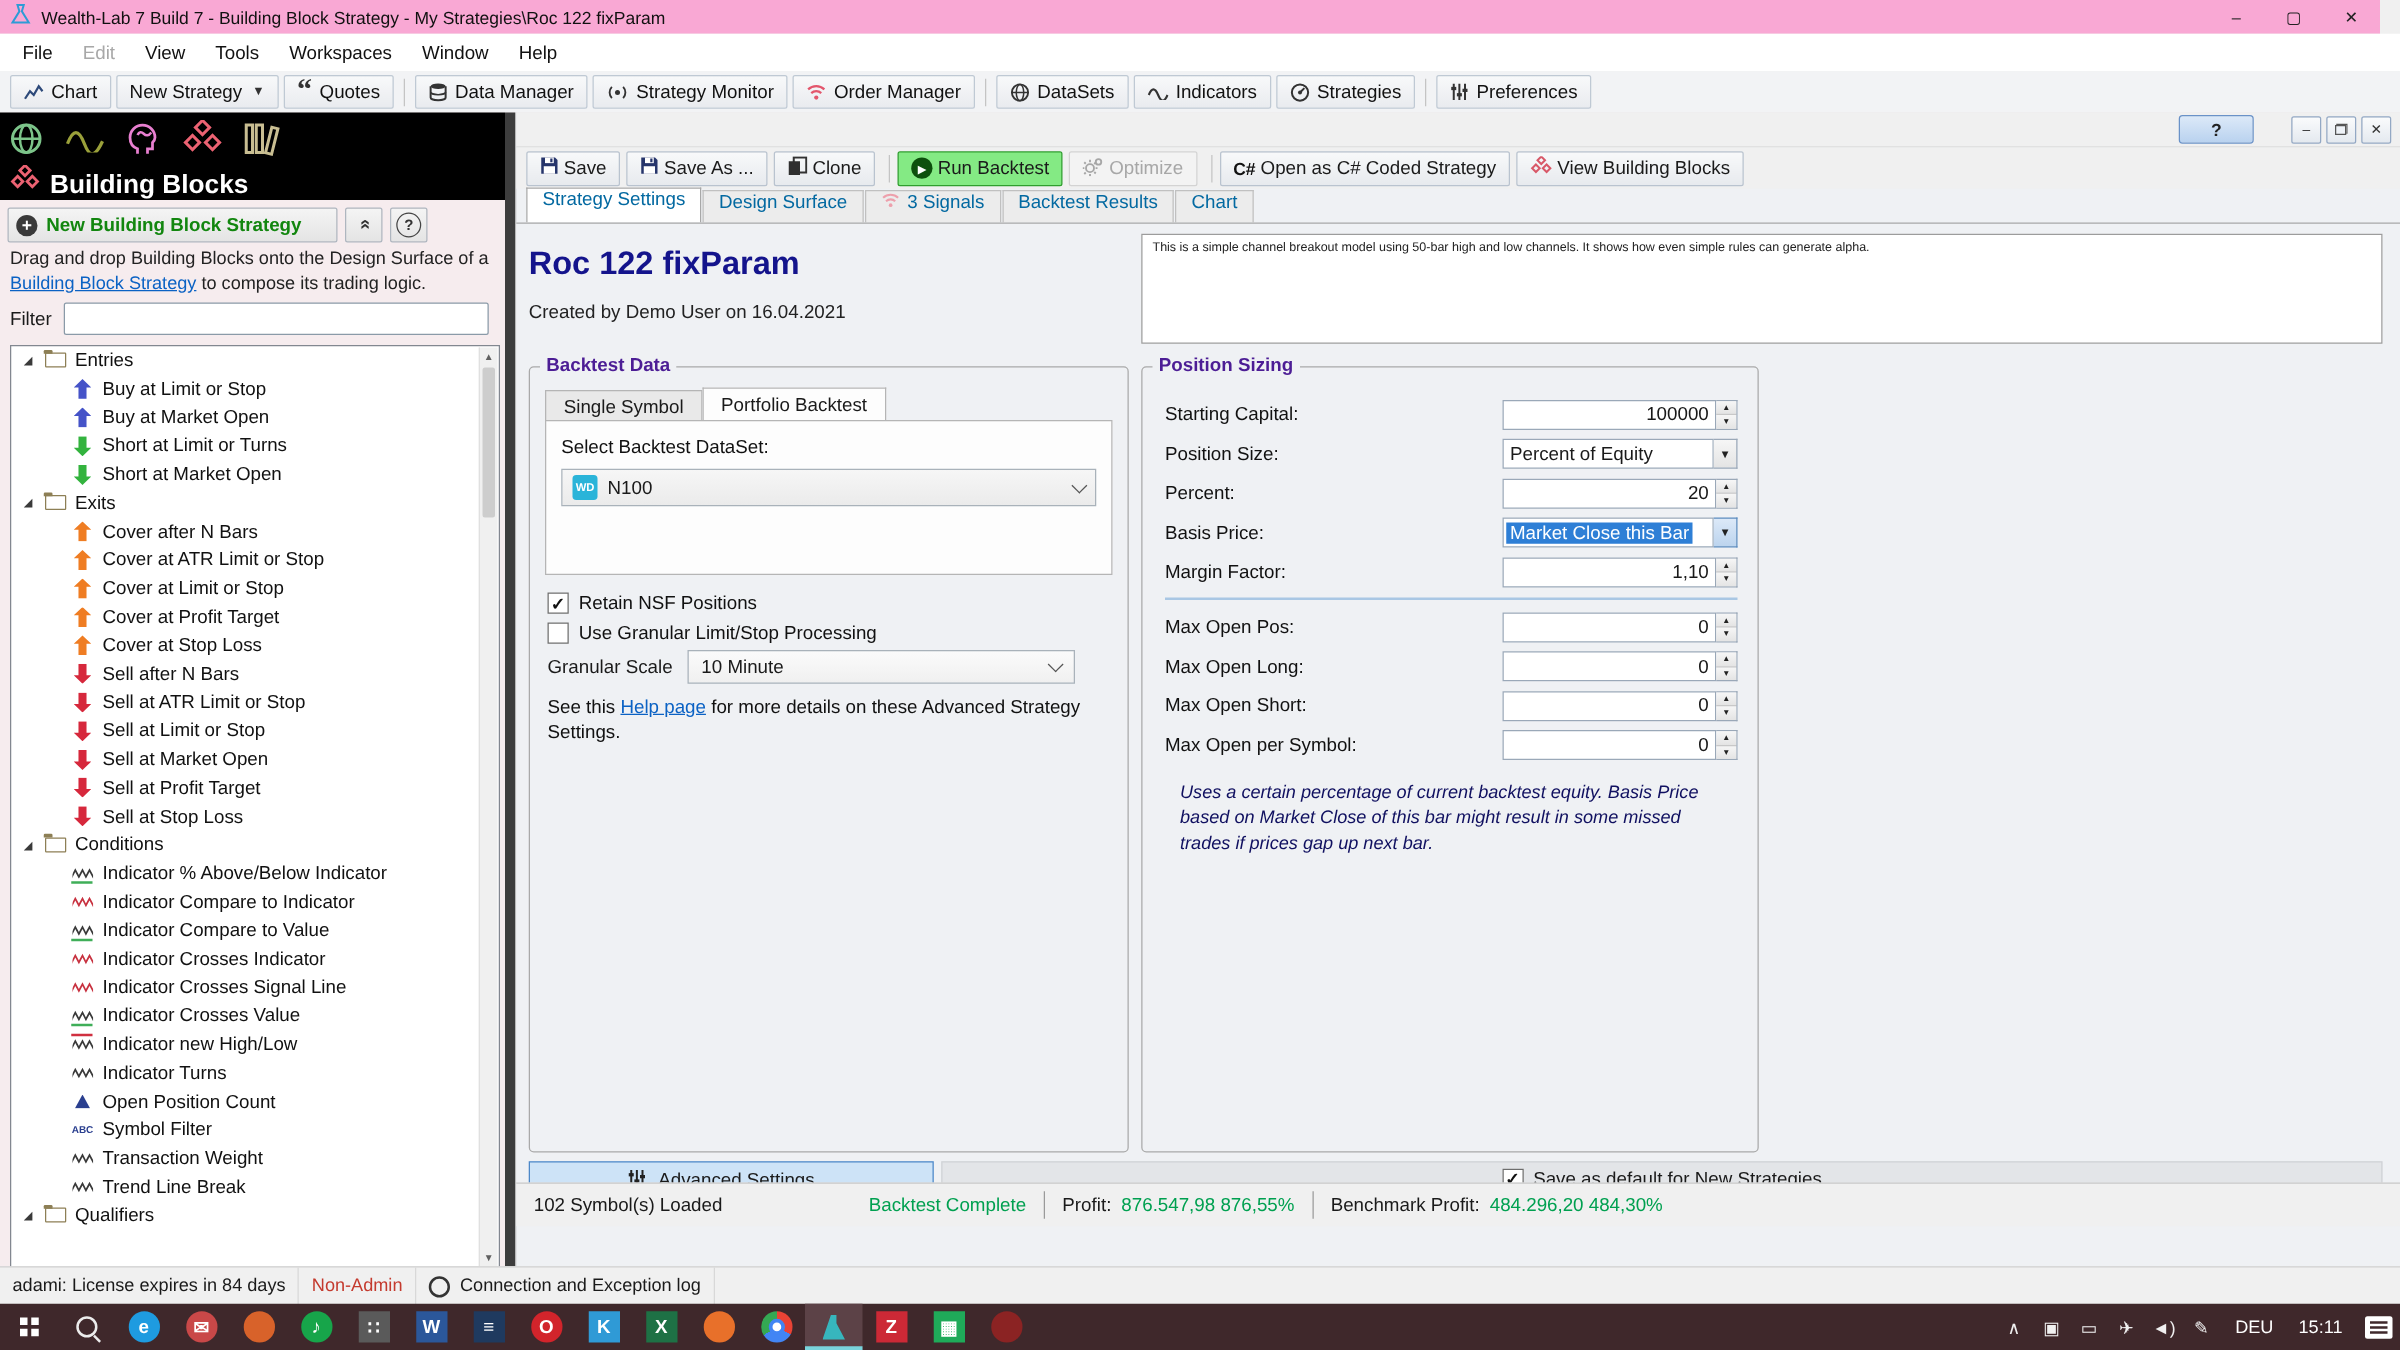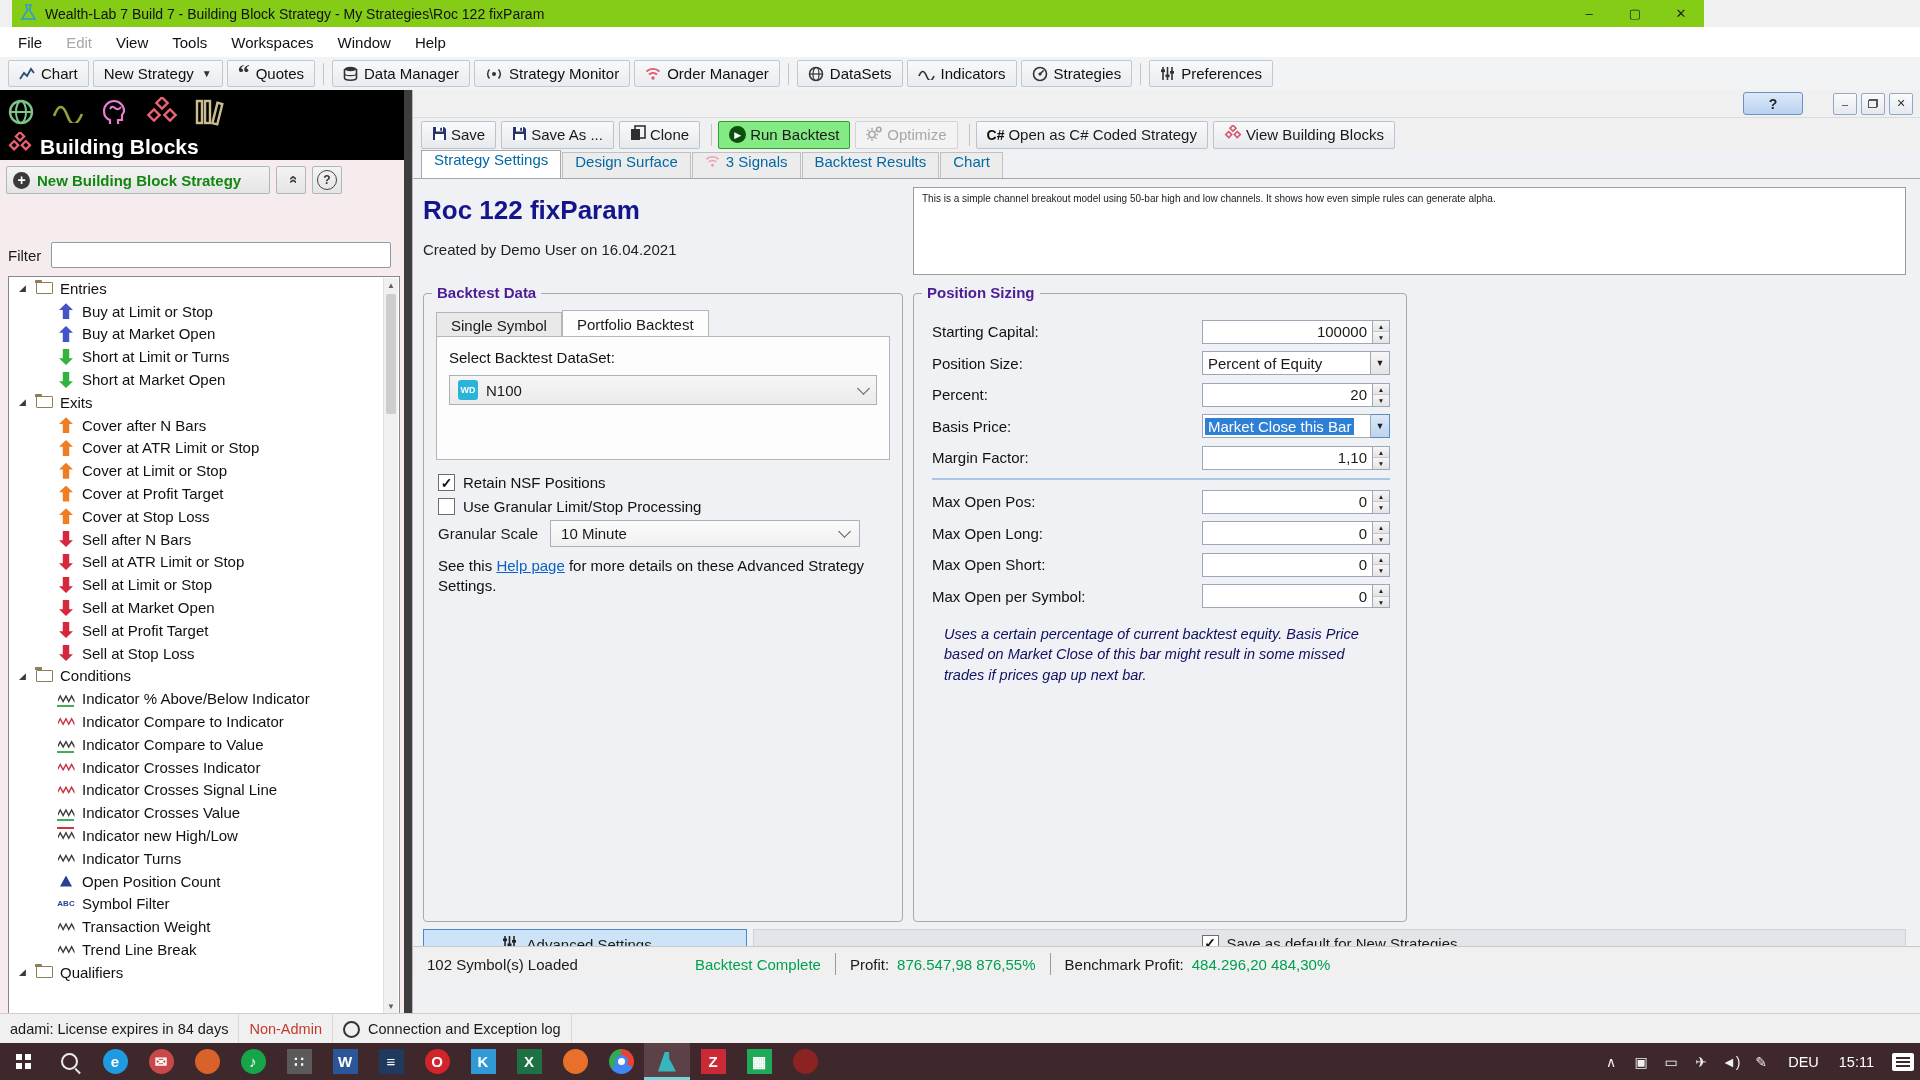--- a/index.html
+++ b/index.html
@@ -1,19 +1,19 @@
 <!DOCTYPE html>
 <html><head>
 <meta charset="utf-8">
 <style>
   html,body{margin:0;padding:0;background:#666;}
   #screen{position:relative;width:1920px;height:1080px;background:#f0f0f0;overflow:hidden;
     font-family:"Liberation Sans",sans-serif;color:#1a1a1a;font-size:15px;}
   
-  #titlebar{position:absolute;left:12px;top:0;width:1692px;height:27px;background:#84cc16;display:flex;align-items:center;border-bottom:1px solid #e8e8e8;}
+  #titlebar{position:absolute;left:0;top:0;width:1904px;height:27px;background:#f9a8d4;display:flex;align-items:center;border-bottom:1px solid #e8e8e8;}
   #titlebar .appico{margin:0 8px 0 8px;}
   #titlebar .ttext{font-size:14px;color:#111;}
   #titlebar .wbtns{margin-left:auto;display:flex;}
   #titlebar .wbtn{width:46px;height:27px;display:flex;align-items:center;justify-content:center;font-size:13px;color:#222;}
   
   #menubar{position:absolute;left:0;top:27px;width:1920px;height:30px;background:#fff;display:flex;align-items:center;padding-left:6px;border-bottom:1px solid #ececec;}
   .menu-item{padding:4px 12px;font-size:15px;color:#111;}
   .menu-item.disabled{color:#a8a8a8;}
   
   #apptoolbar{position:absolute;left:0;top:57px;width:1920px;height:33px;background:#f2f3f5;display:flex;align-items:center;padding-left:6px;border-bottom:1px solid #d8d8d8;}
@@ -336,20 +336,21 @@
         <span class="lbl">New Building Block Strategy</span>
       </span>
       <span class="sq-btn">
           <span class="chev-up2">»</span>
         </span>
       <span class="sq-btn">
           <span class="help-circ">?</span>
         </span>
     </div>
 
+    <div id="side-desc"><span>Drag and drop Building Blocks onto the Design Surface of a </span><a href="#">Building Block Strategy</a><span> to compose its trading logic.</span></div>
 
     <div id="filter-row">
       <span>Filter</span>
       <span id="filter-input"></span>
     </div>
 
     <div id="tree">
       <div>
 
           <div class="trow folder">

